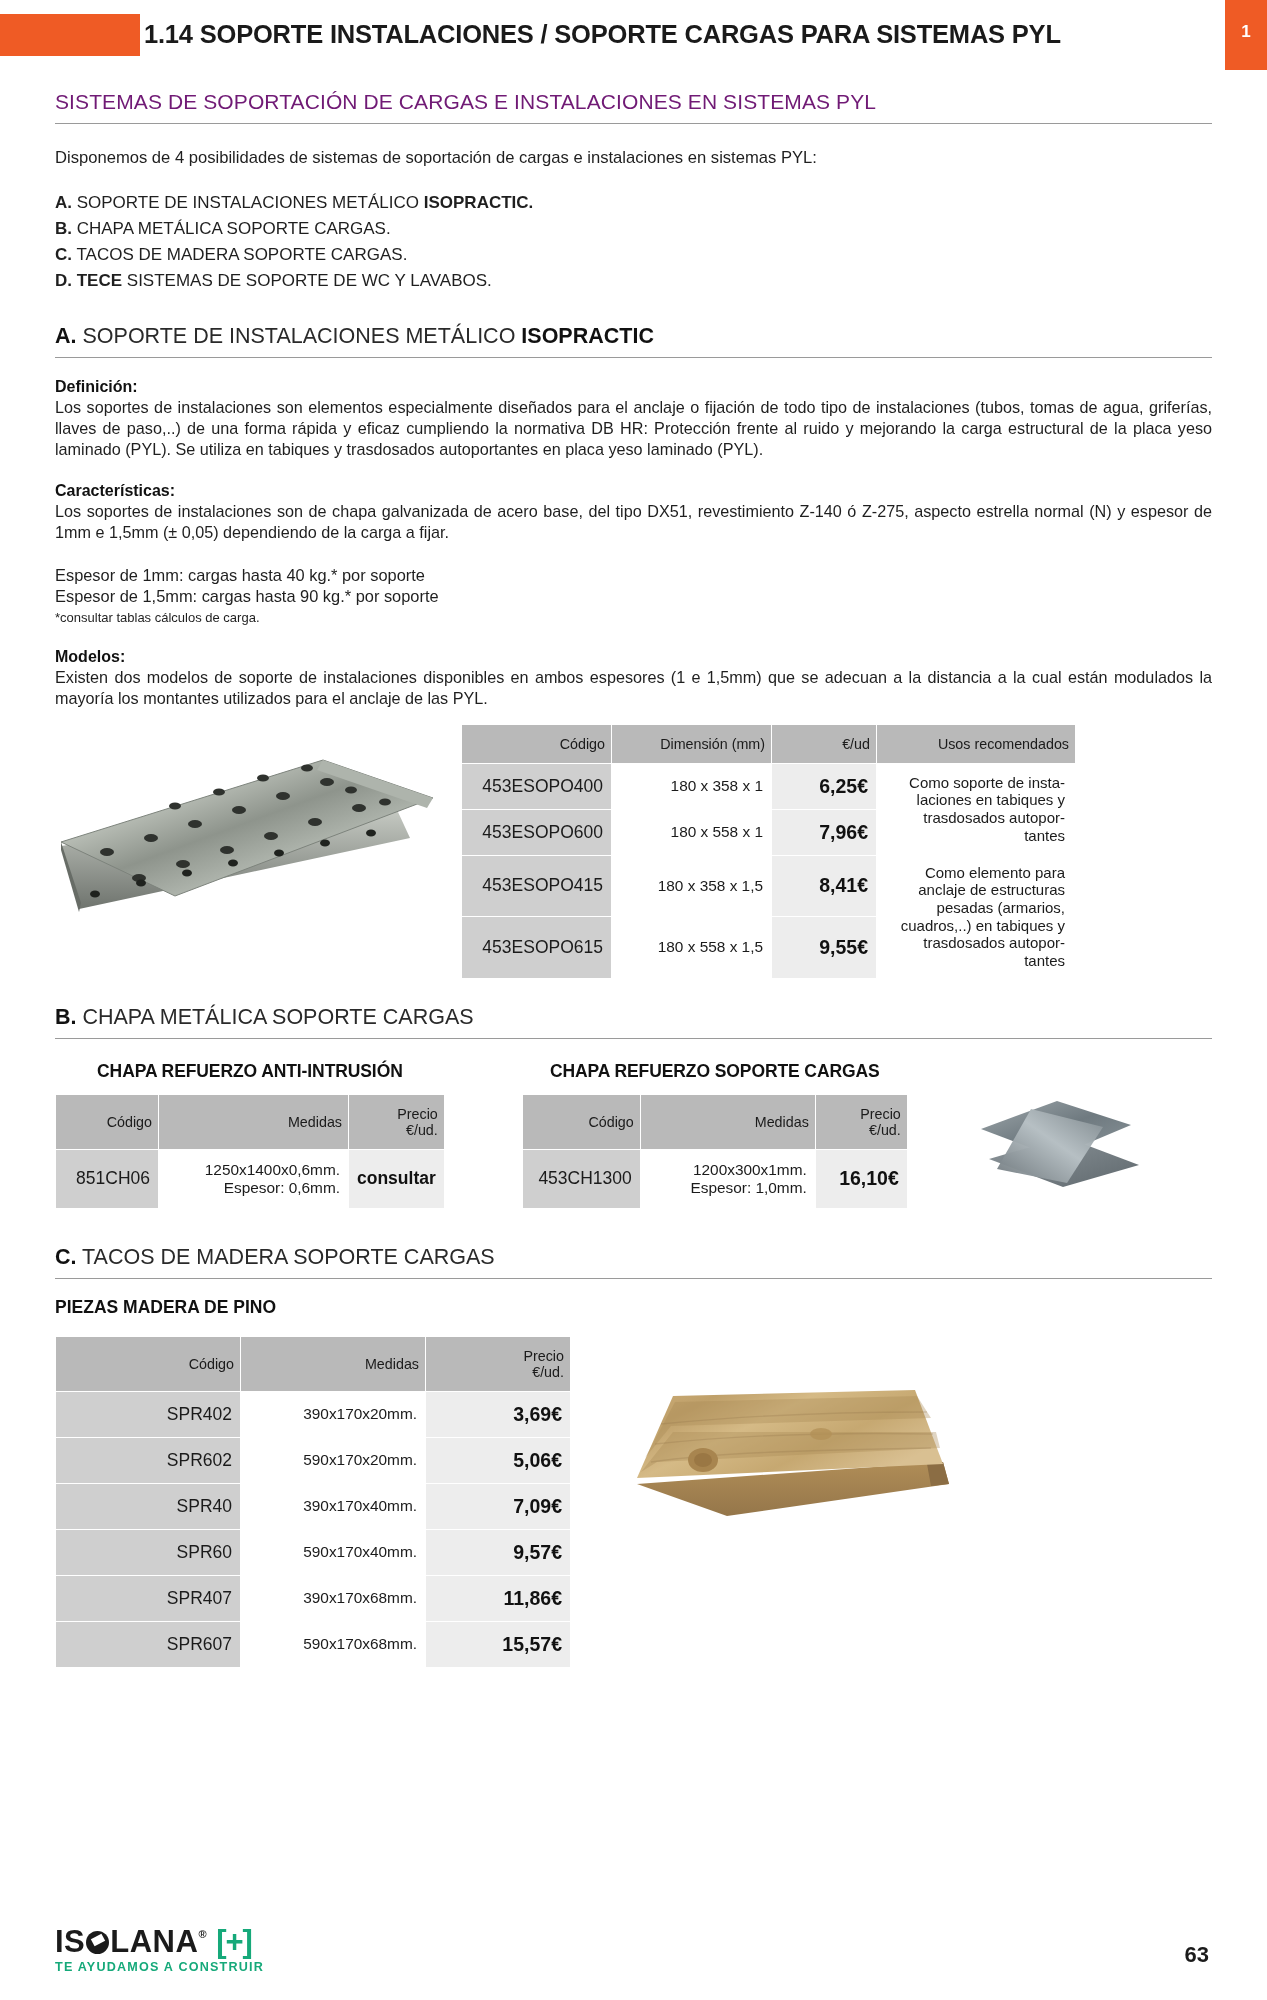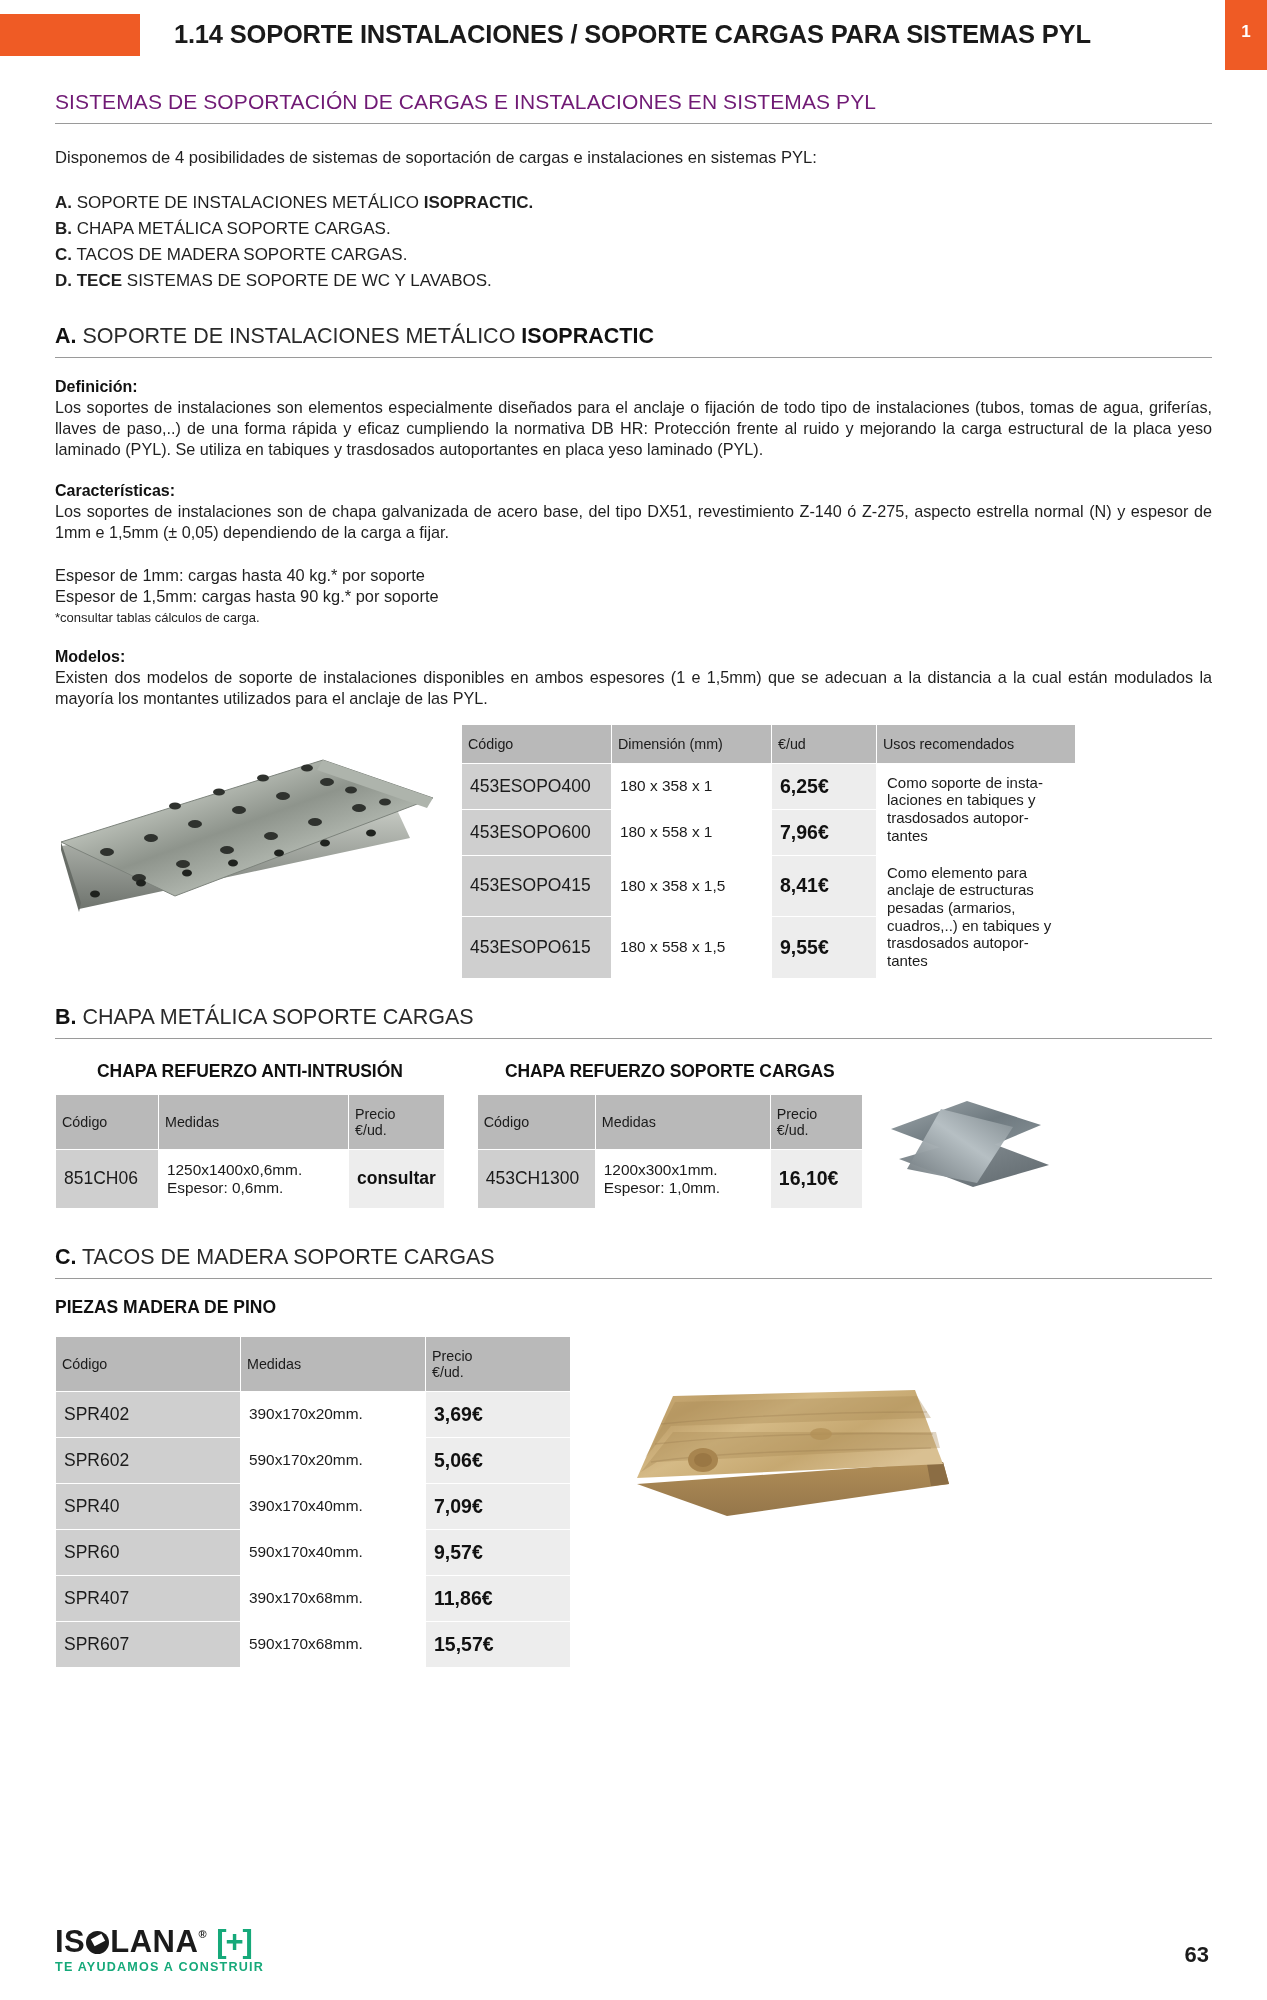--- a/index.html
+++ b/index.html
@@ -20,21 +20,21 @@
     height: 72px;
   }
   .header-bar {
     position: absolute;
     left: 0; top: 14px;
     width: 140px; height: 42px;
     background: #ef5b25;
   }
   .header-title {
     position: absolute;
-    left: 174px; top: 20px;
+    left: 144px; top: 20px;
     right: 130px;
     font-size: 25.5px;
     font-weight: bold;
     letter-spacing: -0.2px;
     color: #1a1a1a;
     white-space: nowrap;
   }
   .header-tab {
     position: absolute;
     right: 0; top: 0;
@@ -106,21 +106,21 @@
     font-size: 16.4px;
     line-height: 1.30;
     color: #1f1f1f;
   }
   .small-note { font-size: 13px; margin-top: 2px; }
 
   
   table { border-collapse: collapse; }
   .tbl th, .tbl td {
     border: 1.5px solid #ffffff;
-    text-align: left;
+    text-align: right;
     vertical-align: middle;
   }
   .tbl th {
     background: #b9b9b9;
     font-weight: normal;
     font-size: 14.3px;
     color: #1b1b1b;
     padding: 11px 6px;
   }
   .c-code { background: #cfcfcf; font-size: 17.5px; color:#1b1b1b; padding: 11px 8px; }
@@ -137,21 +137,21 @@
   }
   .models-img { width: 400px; padding-top: 22px; }
   .models-table { margin-left: 6px; }
 
   
   .metal-plate-wrap { width: 380px; height: 185px; position: relative; }
   .wood-wrap { width: 330px; height: 170px; position: relative; }
   .sheets-wrap { width: 200px; height: 130px; position: relative; }
 
   
-  .b-row { display: flex; margin-top: 22px; align-items: flex-start; }
+  .b-row { display: flex; margin-top: 22px; align-items: flex-start; gap: 45px; }
   .b-col { }
   .b-col + .b-col { margin-left: 32px; }
   .b-title {
     font-size: 17.5px; font-weight: bold; color: #111;
     text-align: center; margin-bottom: 12px; letter-spacing: -0.1px;
   }
   .b-img { margin-left: 18px; padding-top: 26px; }
 
   
   .c-row { display: flex; margin-top: 18px; align-items: flex-start; }

